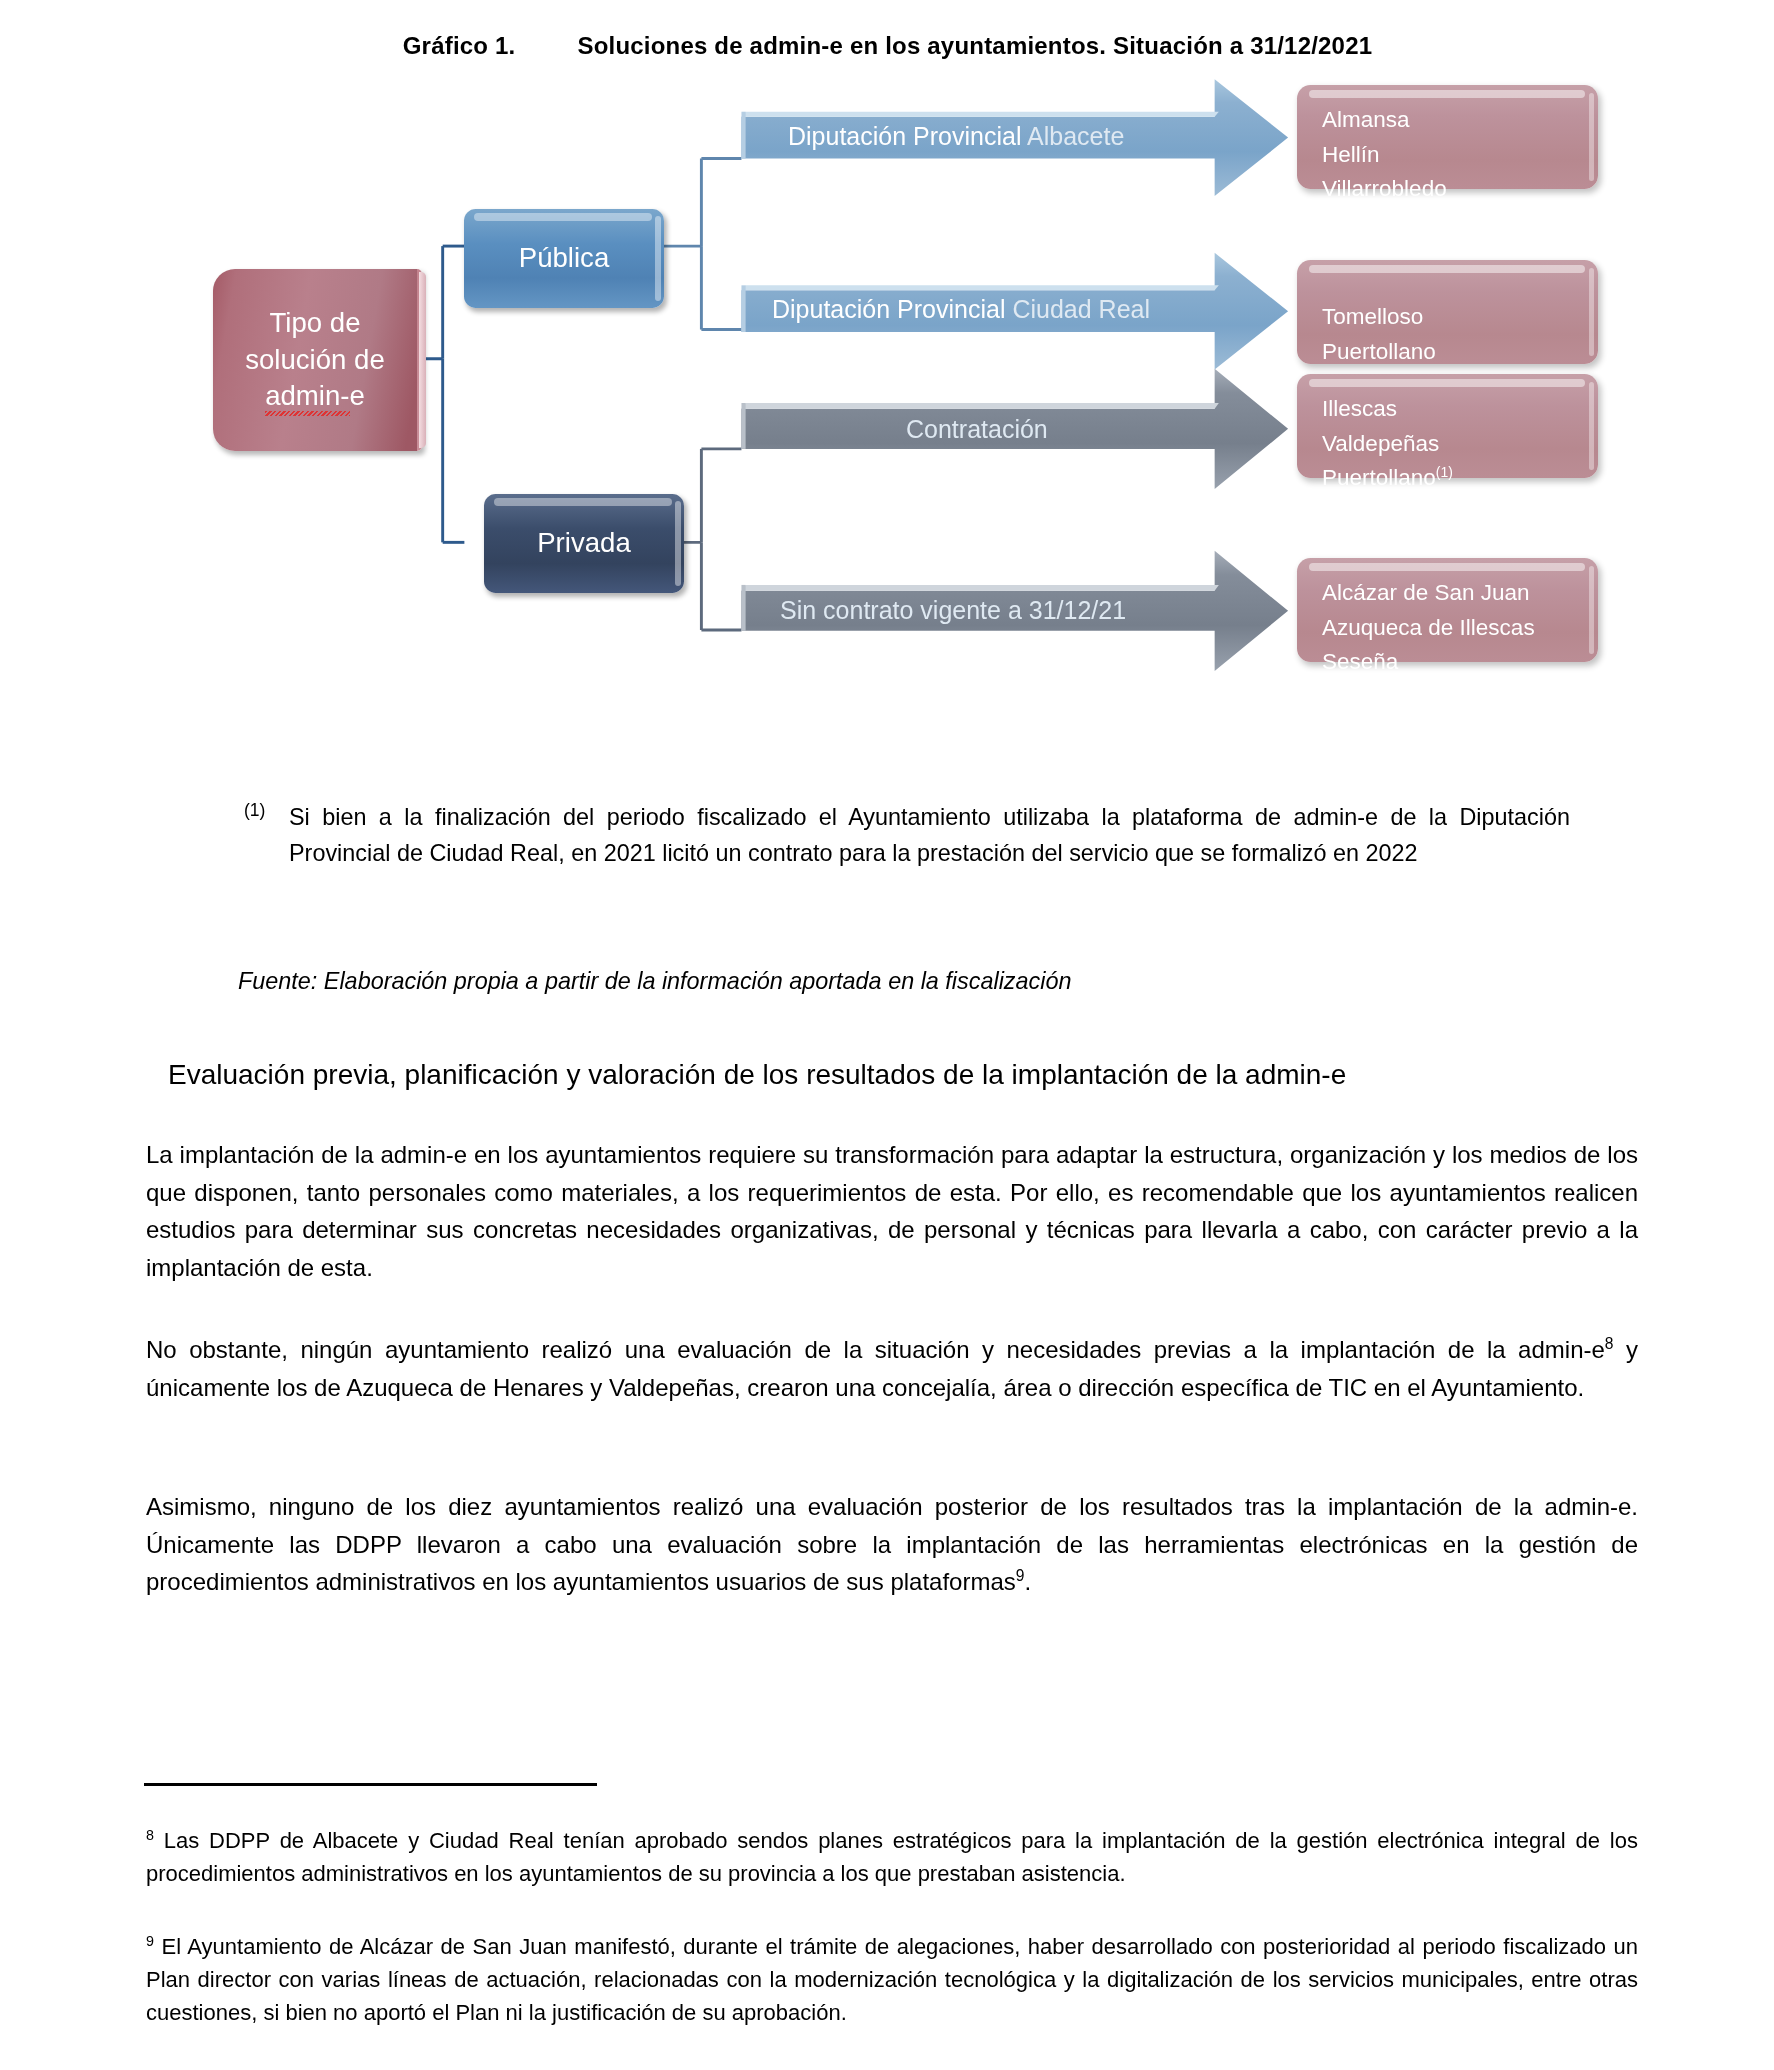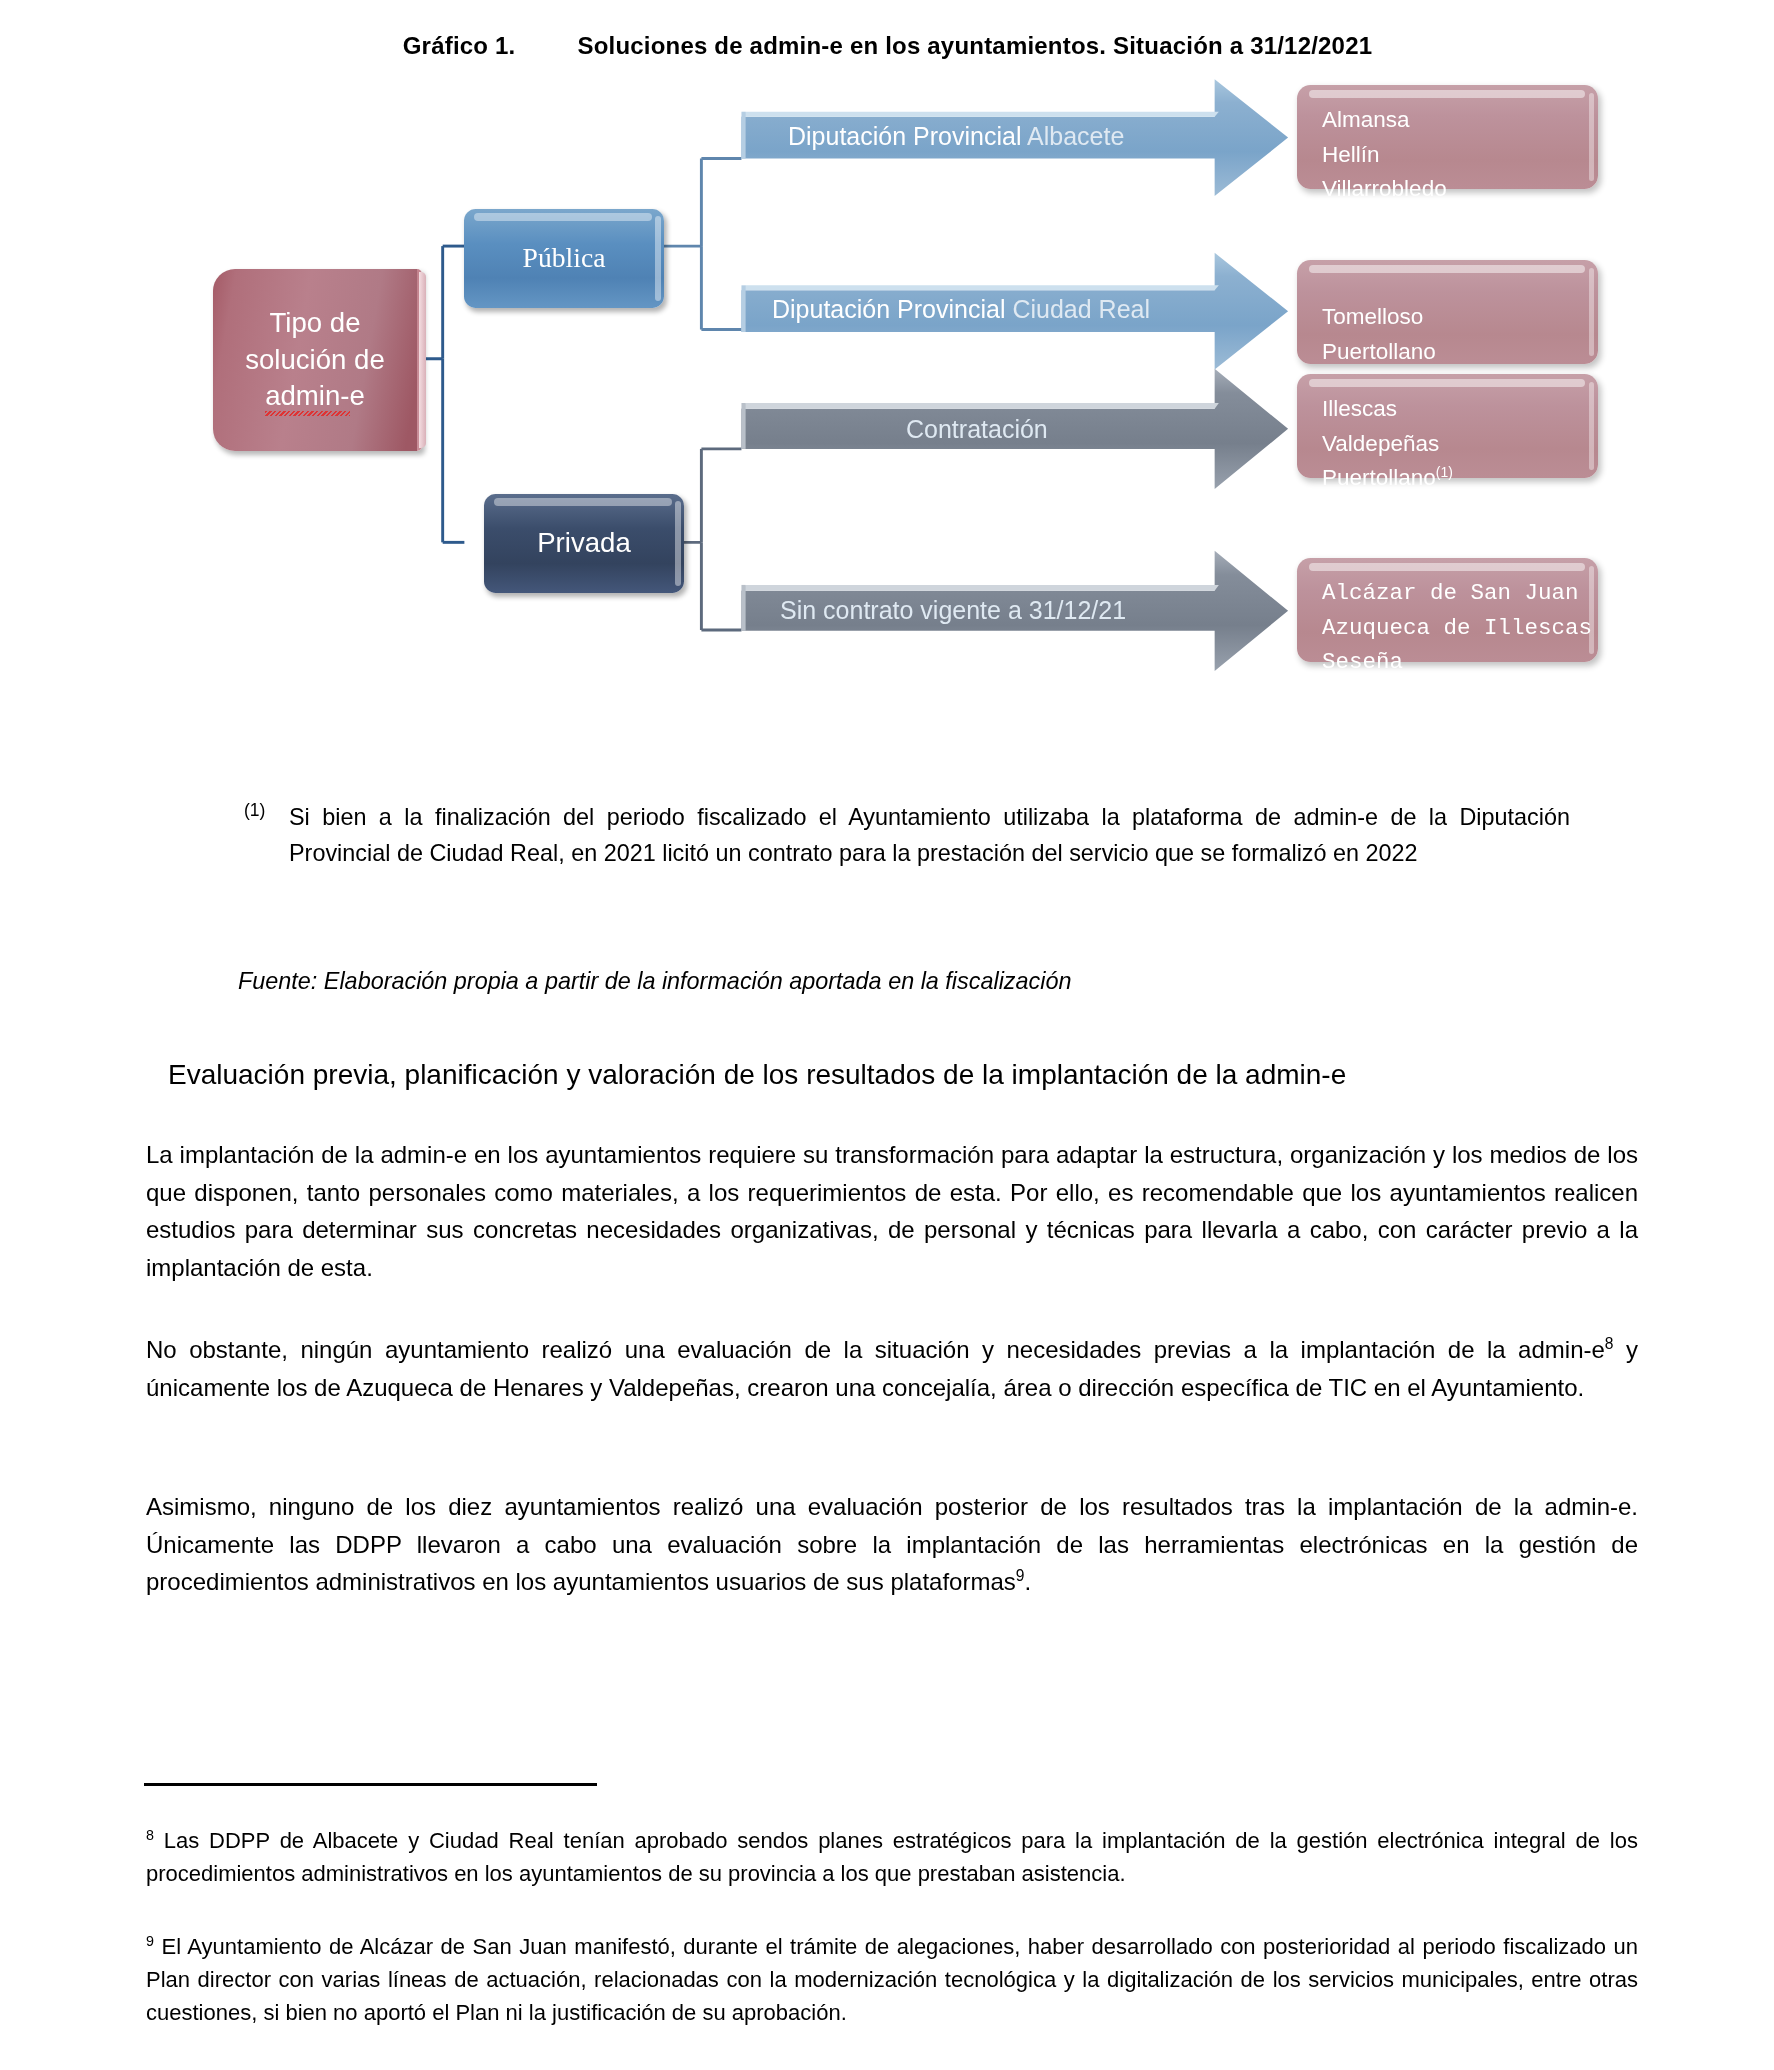--- a/index.html
+++ b/index.html
@@ -87,21 +87,20 @@
   .node-mid::after {
     content: "";
     position: absolute;
     right: 3.3px; top: 6.7px; bottom: 6.7px;
     width: 5.8px;
     border-radius: 4.2px;
     background: rgba(255,255,255,0.42);
   }
   .node-publica {
     background: linear-gradient(180deg, #7ba7cc 0%, #5a8fc0 35%, #4f82b4 70%, #6496c4 100%);
-    font-family: Liberation Serif, serif;
   }
   .node-privada {
     background: linear-gradient(180deg, #5a6d8c 0%, #3b4d6b 35%, #33435e 70%, #44577a 100%);
   }
 
   
   .node-result {
     border-radius: 13.4px;
     background: linear-gradient(180deg, #c6a0a8 0%, #bd929c 30%, #b7888f 72%, #bb8d95 100%);
     box-shadow: 2.5px 3.3px 6.7px rgba(0,0,0,0.24);
@@ -314,21 +313,21 @@
     <span class="ln" style="margin-top:22px;">Tomelloso</span>
     <span class="ln">Puertollano</span>
   </div>
 
   <div class="node node-result" style="left:1297px; top:299px; width:301px; height:104px;">
     <span class="ln">Illescas</span>
     <span class="ln">Valdepeñas</span>
     <span class="ln"><span>Puertollano</span><sup>(1)</sup></span>
   </div>
 
-  <div class="node node-result" style="left:1297px; top:483px; width:301px; height:104px;font-family:Liberation Mono, monospace;">
+  <div class="node node-result" style="left:1297px; top:483px; width:301px; height:104px;">
     <span class="ln">Alcázar de San Juan</span>
     <span class="ln">Azuqueca de Illescas</span>
     <span class="ln">Seseña</span>
   </div>
 </div>
 
 <div class="note" style="left:289px; top:800px; width:1281px;">
   <span class="marker">(1)</span><span>Si bien a la finalización del periodo fiscalizado el Ayuntamiento utilizaba la plataforma de admin-e de la Diputación Provincial de Ciudad Real, en 2021 licitó un contrato para la prestación del servicio que se formalizó en 2022</span>
 </div>
 

